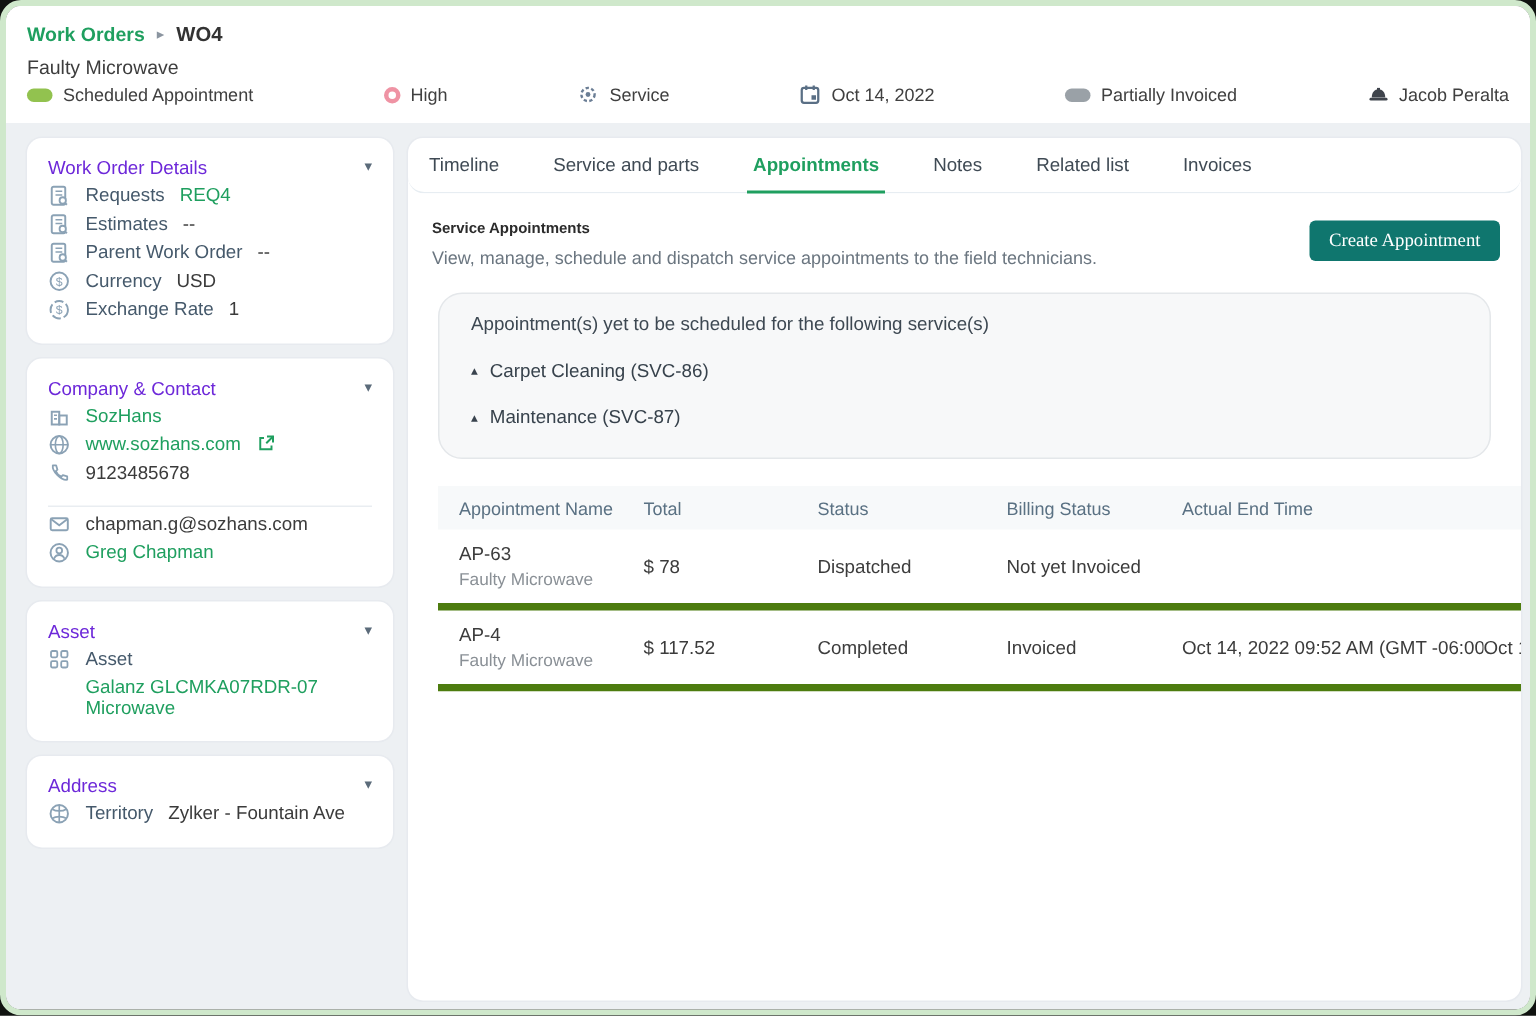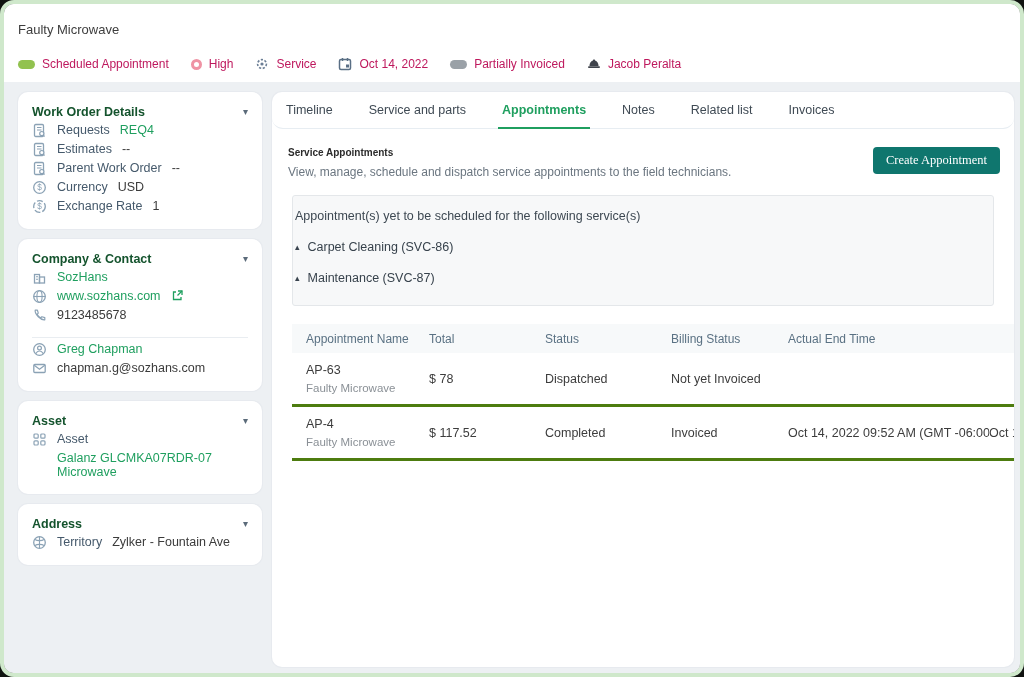--- a/index.html
+++ b/index.html
@@ -7,36 +7,36 @@
   .frame { width:1024px; height:677px; border:4px solid #cfe8cb; border-radius:14px; overflow:hidden; background:#fff; }
   .page { width:100%; height:100%; background:#fff; display:flex; flex-direction:column; }
 
   
   .topbar { background:#fff; padding:11px 14px 0 14px; height:78px; flex:0 0 auto; }
   .breadcrumb { display:flex; align-items:center; gap:8px; font-size:13px; }
   .crumb-link { color:#1f9f5f; font-weight:700; cursor:pointer; }
   .crumb-sep { color:#8b95a0; font-size:10px; }
   .crumb-current { color:#333; font-weight:700; font-size:13.5px; }
   .subject { margin-top:7px; font-size:13px; color:#3d3d3d; }
-  .badge-row { margin-top:20px; display:flex; align-items:center; gap:22px; font-size:12px; color:#be185d; }
+  .badge-row { margin-top:4px; display:flex; align-items:center; gap:22px; font-size:12px; color:#404040;justify-content:space-between; }
   .badge { display:flex; align-items:center; gap:7px; white-space:nowrap; }
   .pill { width:17px; height:9px; border-radius:5px; }
   .pill.green { background:#92c24f; }
   .pill.gray { background:#9aa1a7; }
   .ring { width:11px; height:11px; border-radius:50%; border:3px solid #ef93a4; }
   .bicon { display:inline-flex; width:14px; height:14px; }
 
   
   .content { flex:1 1 auto; background:#edf0f3; display:flex; gap:10px; padding:10px 6px 6px 14px; overflow:hidden; }
 
   
   .sidebar { width:244px; flex:0 0 auto; display:flex; flex-direction:column; gap:10px; }
   .card { background:#fff; border-radius:10px; padding:13px 14px 15px 14px; box-shadow:0 0 0 1px rgba(225,230,235,.55); }
   .card-head { display:flex; align-items:center; justify-content:space-between; }
-  .card-title { font-size:12.5px; font-weight:700; color:#14532d; }
+  .card-title { font-size:12.5px; font-weight:400; color:#6d28d9; }
   .chev { color:#5b6b7a; font-size:10px; cursor:pointer; line-height:1; }
   .srow { display:flex; align-items:flex-start; gap:10px; margin-top:4px; font-size:12.5px; }
   .srow .sicon { flex:0 0 auto; width:15px; height:15px; color:#8ba2b5; margin-top:0px; }
   .slabel { color:#45596b; }
   .svalue { color:#3b3b3b; }
   .green-link { color:#1f9f5f; cursor:pointer; }
   .divider { height:1px; background:#e9edf1; margin:14px 0 0 0; }
   .stack { display:flex; flex-direction:column; gap:5px; }
 
   
@@ -45,45 +45,50 @@
   .tab { display:flex; align-items:center; font-size:12.5px; color:#3f4a54; cursor:pointer; position:relative; white-space:nowrap; }
   .tab.active { color:#1f9f5f; font-weight:700; }
   .tab.active::after { content:""; position:absolute; left:-4px; right:-4px; bottom:-1px; height:2px; background:#1f9f5f; }
 
   .mainbody { padding:18px 0 0 0; overflow:hidden; }
   .section-head { display:flex; align-items:flex-start; justify-content:space-between; margin:0 16px 0 16px; }
   .sec-title { font-size:10px; font-weight:700; color:#2b2b2b; }
   .sec-sub { margin-top:7px; font-size:12px; color:#6b7680; }
   .btn-primary { background:#0f766e; color:#fff; border:none; border-radius:4px; font-size:12.5px; padding:6px 13px; cursor:pointer; font-family:Liberation Serif, serif; margin-right:-2px; }
 
-  .notice { margin:16px 20px 0 20px; background:#f7f8f9; border:1px solid #e4e7ea; border-radius:3px; padding:13px 16px 20px 2px; }
+  .notice { margin:16px 20px 0 20px; background:#f7f8f9; border:1px solid #e4e7ea; border-radius:16px; padding:13px 16px 20px 21px; }
   .notice-title { font-size:12.5px; color:#3d4852; }
   .notice-item { margin-top:17px; font-size:12.5px; color:#37424c; display:flex; align-items:center; gap:8px; cursor:pointer; }
   .tri { color:#39434e; font-size:9px; }
 
   .apptable { margin:18px 0 0 20px; }
   .trow { display:grid; grid-template-columns:137px 116px 126px 117px 201px 220px; align-items:center; }
   .thead { background:#f7f9fa; height:29px; font-size:12px; color:#5a7183; }
   .thead > div { padding-left:0; white-space:nowrap; overflow:hidden; }
   .thead > div:first-child { padding-left:14px; }
-  .tbody-row { height:54px; border-bottom:3px solid #4d7c0f; font-size:12.5px; color:#3c3c3c; cursor:pointer; }
+  .tbody-row { height:54px; border-bottom:5px solid #4d7c0f; font-size:12.5px; color:#3c3c3c; cursor:pointer; }
   .tbody-row > div { white-space:nowrap; overflow:hidden; }
   .tbody-row > div:first-child { padding-left:14px; }
   .cell-name .nm { color:#3c3c3c; }
   .cell-name .sub { margin-top:5px; font-size:11.5px; color:#8a9096; }
 
   svg { display:block; }
 </style>
 </head>
 <body>
 
 <div class="frame">
   <div class="page">
 
     <div class="topbar">
+      <div class="breadcrumb">
+        <span class="crumb-link">Work Orders</span>
+        <span class="crumb-sep">▸</span>
+        <span class="crumb-current">WO4</span>
+      </div>
       <div class="subject">Faulty Microwave</div>
       <div class="badge-row">
         <span class="badge">
           <span class="pill green"></span>
           <span>Scheduled Appointment</span>
         </span>
         <span class="badge">
           <span class="ring"></span>
           <span>High</span>
         </span>
@@ -232,35 +237,35 @@
                 <svg width="15" height="15" viewBox="0 0 15 15">
                   <path d="M3.2 2.2 C2.6 6.2 8.8 12.4 12.8 11.8 L12.8 9.6 L9.9 8.7 L8.9 9.8 C7.3 9.2 5.8 7.7 5.2 6.1 L6.3 5.1 L5.4 2.2 Z" fill="none" stroke="currentColor" stroke-width="1.2" stroke-linejoin="round"></path>
                 </svg>
               </span>
             <span class="svalue">9123485678</span>
           </div>
           <div class="divider"></div>
           <div class="srow">
             <span class="sicon">
                 <svg width="15" height="15" viewBox="0 0 15 15">
+                  <rect x="1.8" y="3.5" width="11.4" height="8" rx="1" fill="none" stroke="currentColor" stroke-width="1.3"></rect>
+                  <path d="M2.2 4.2 L7.5 8.2 L12.8 4.2" fill="none" stroke="currentColor" stroke-width="1.2"></path>
+                </svg>
+              </span>
+            <span class="svalue">chapman.g@sozhans.com</span>
+          </div>
+          <div class="srow">
+            <span class="sicon">
+                <svg width="15" height="15" viewBox="0 0 15 15">
                   <circle cx="7.5" cy="7.5" r="5.8" fill="none" stroke="currentColor" stroke-width="1.3"></circle>
                   <circle cx="7.5" cy="6" r="1.9" fill="none" stroke="currentColor" stroke-width="1.2"></circle>
                   <path d="M4 11.5 C4.7 9.8 6 9 7.5 9 C9 9 10.3 9.8 11 11.5" fill="none" stroke="currentColor" stroke-width="1.2"></path>
                 </svg>
               </span>
             <span class="svalue green-link">Greg Chapman</span>
-          </div>
-          <div class="srow">
-            <span class="sicon">
-                <svg width="15" height="15" viewBox="0 0 15 15">
-                  <rect x="1.8" y="3.5" width="11.4" height="8" rx="1" fill="none" stroke="currentColor" stroke-width="1.3"></rect>
-                  <path d="M2.2 4.2 L7.5 8.2 L12.8 4.2" fill="none" stroke="currentColor" stroke-width="1.2"></path>
-                </svg>
-              </span>
-            <span class="svalue">chapman.g@sozhans.com</span>
           </div>
         </div>
 
         <div class="card">
           <div class="card-head">
             <span class="card-title">Asset</span>
             <span class="chev">▾</span>
           </div>
           <div class="srow">
             <span class="sicon">

